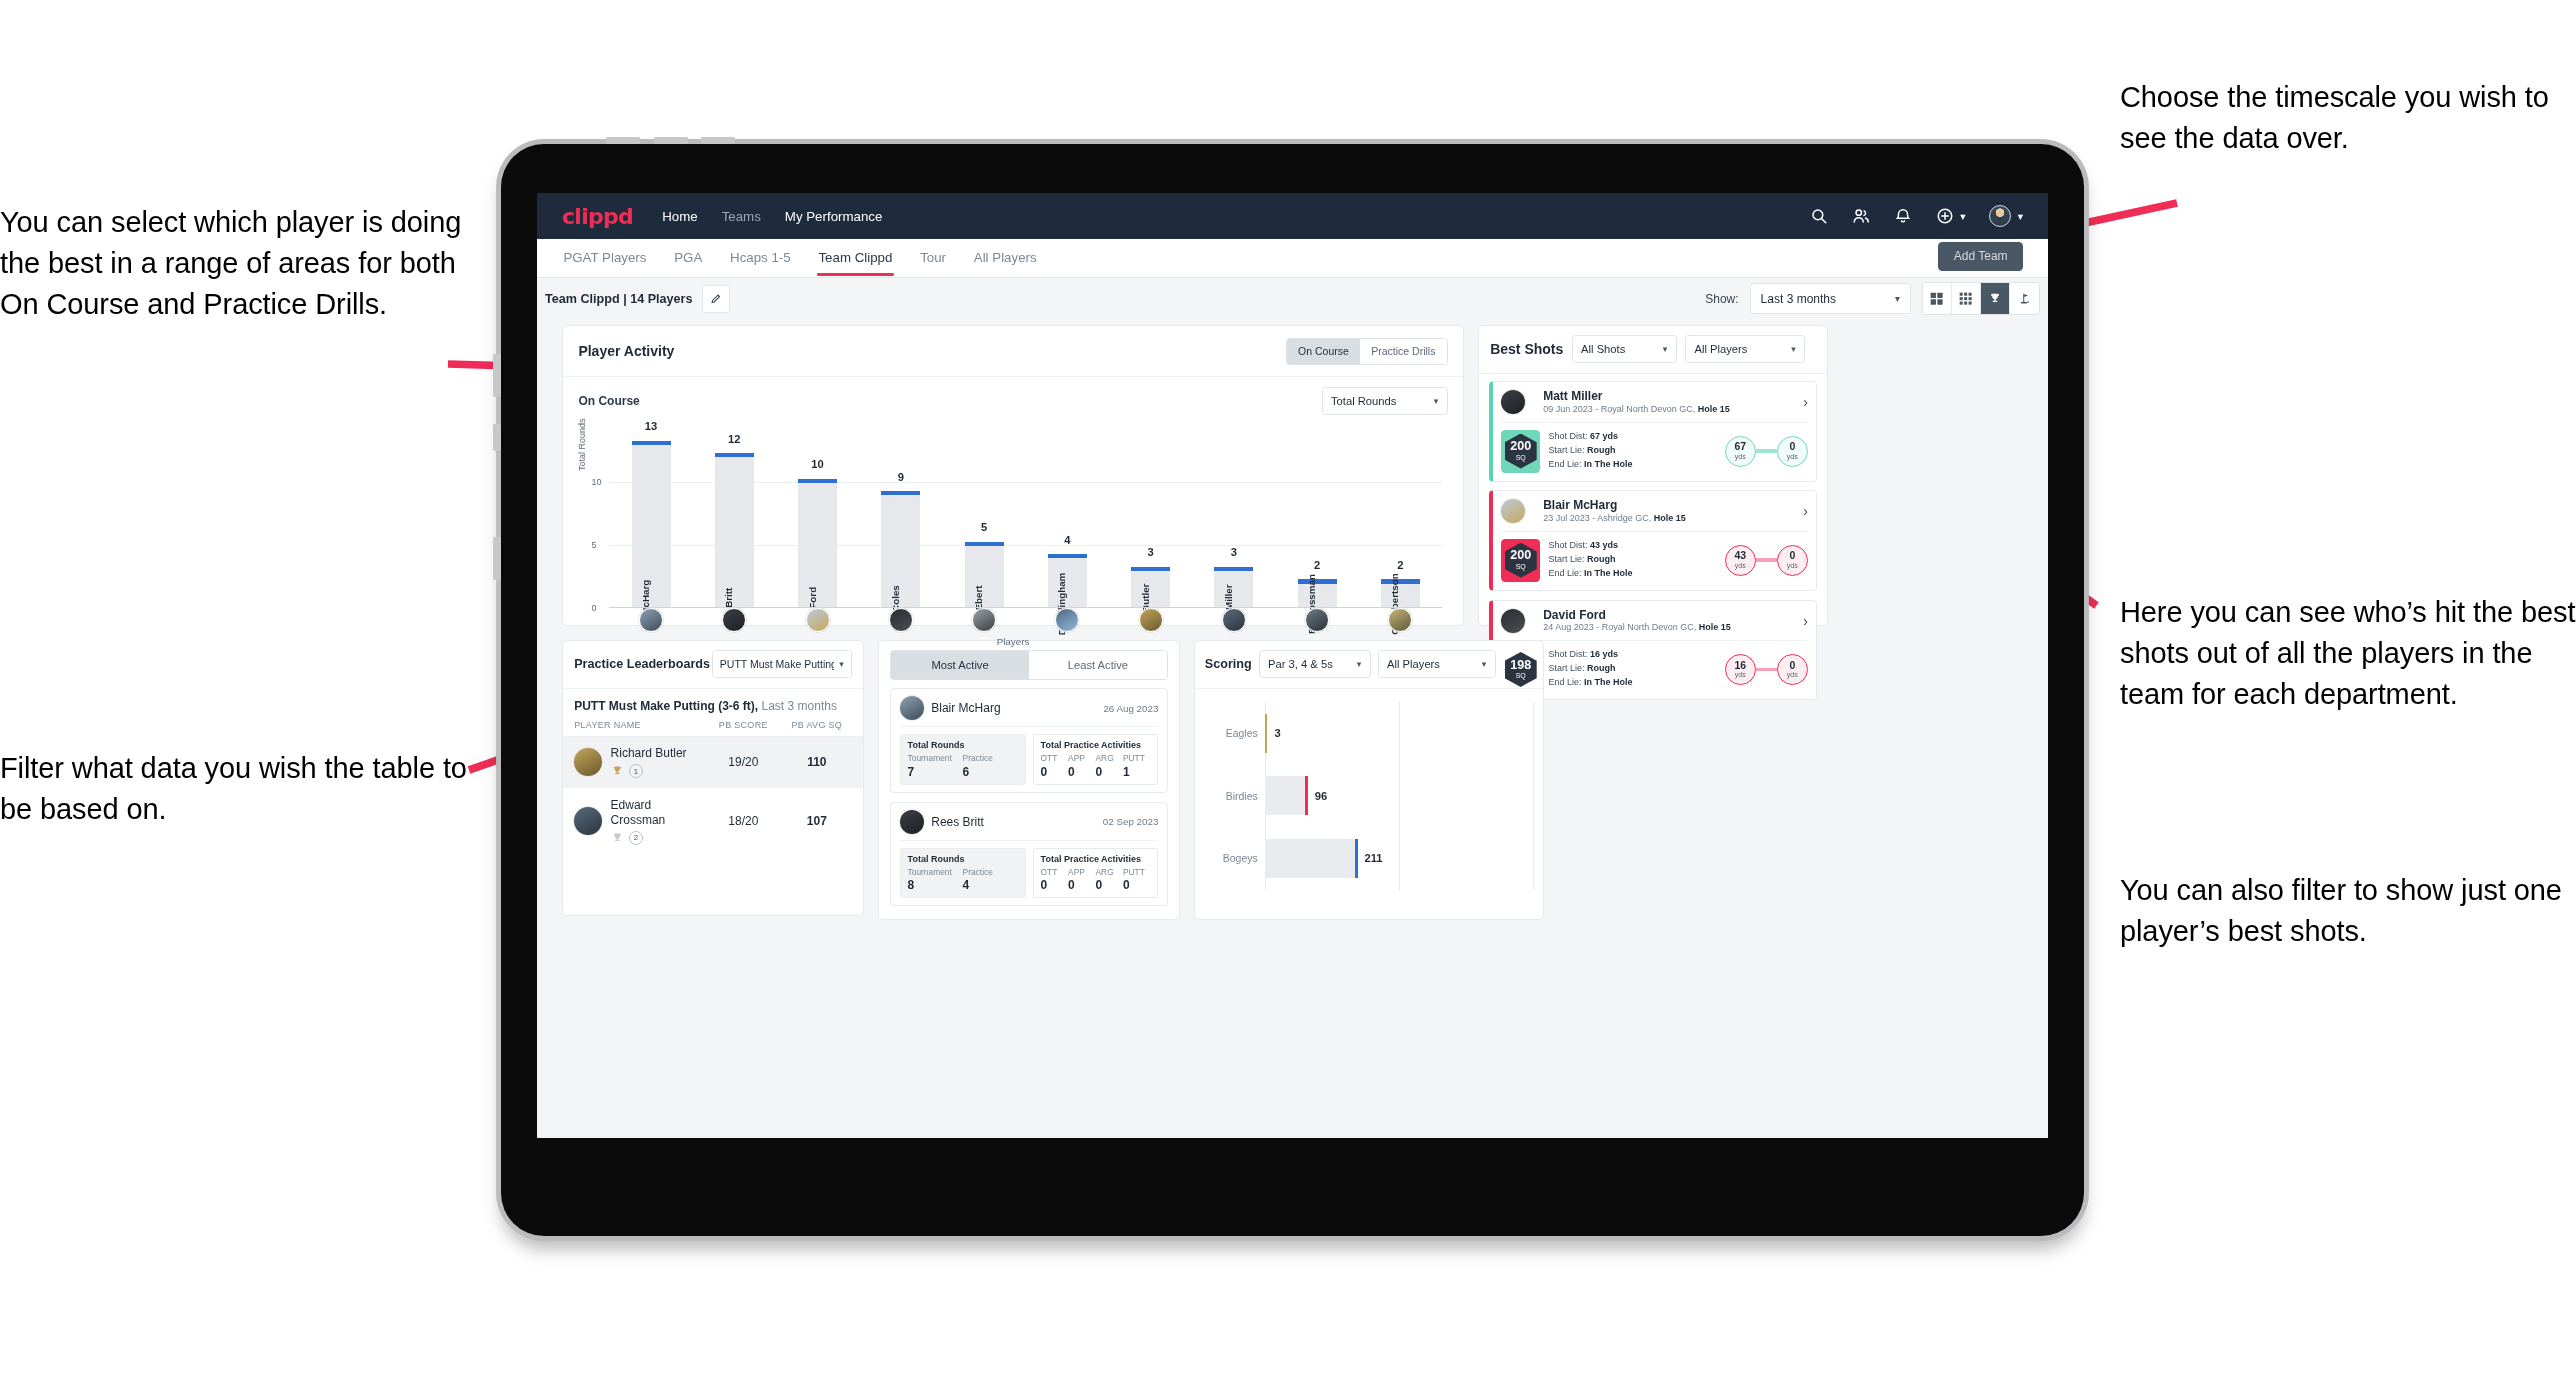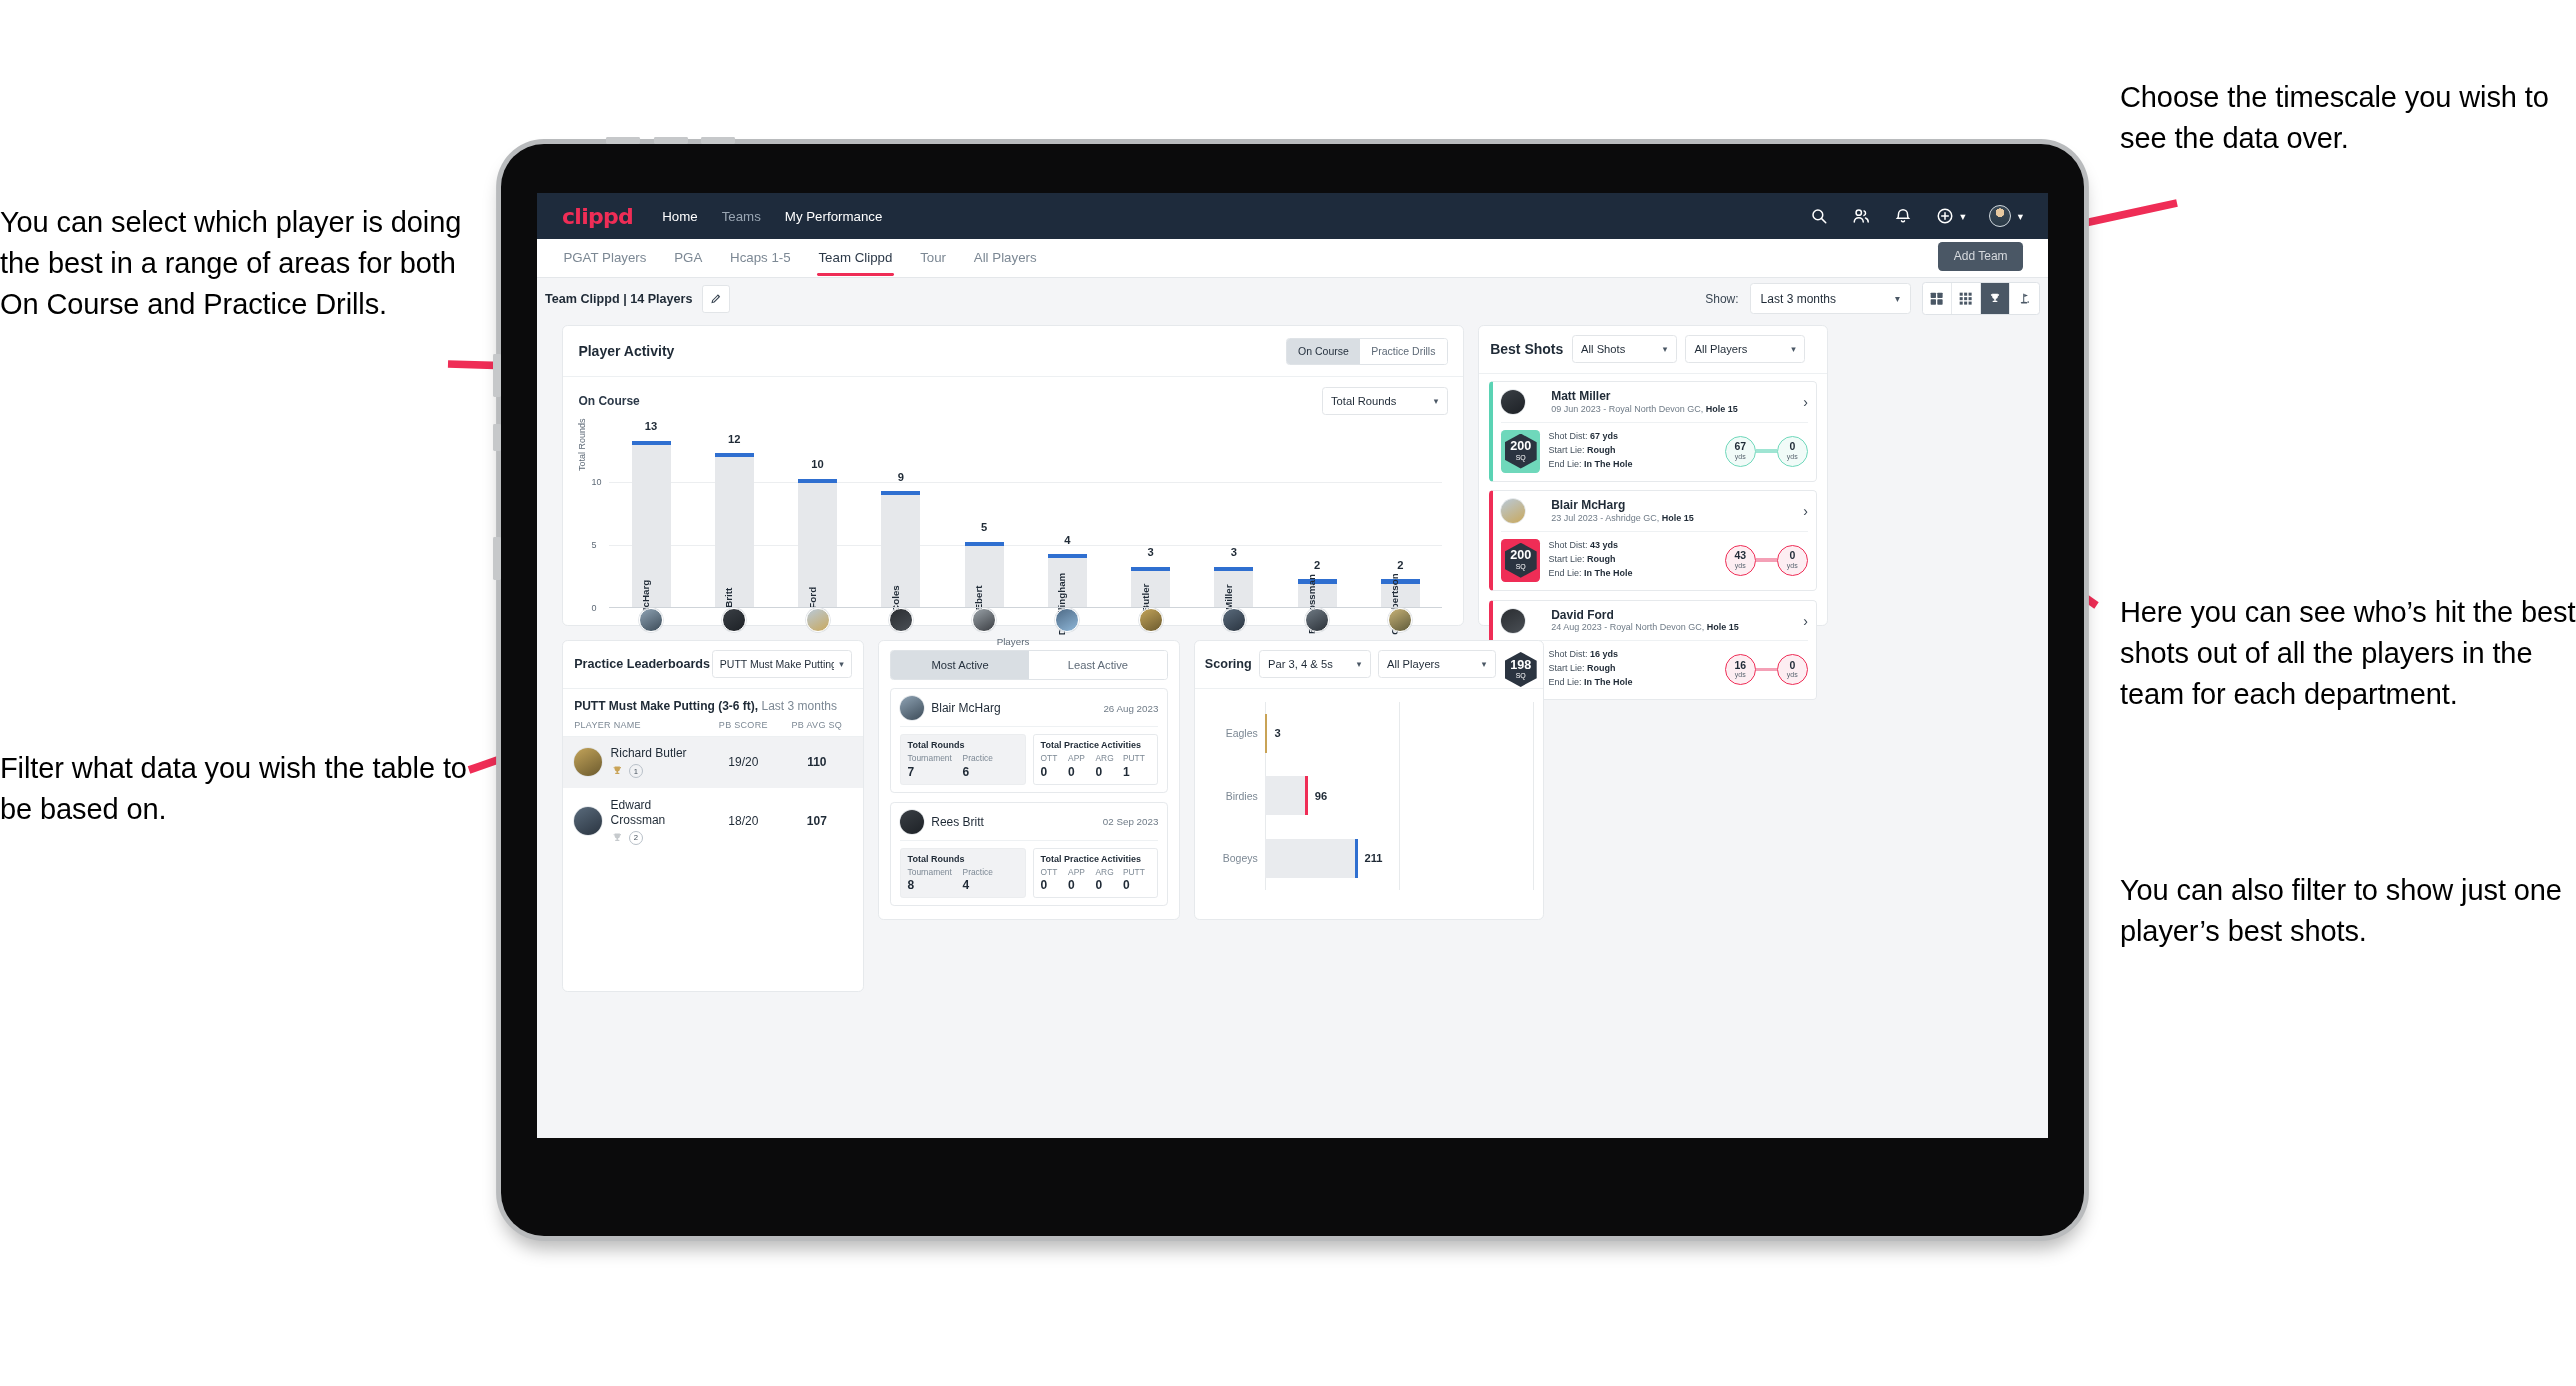--- a/index.html
+++ b/index.html
@@ -149,21 +149,21 @@
   .bs-sel { height:28px; border:0.7px solid #e2e5e8; border-radius:3.5px; display:flex; align-items:center;
             padding:0 8.4px; font-size:11.2px; color:#1f2a36; background:#fff; }
   .bs-sel .cv { margin-left:auto; padding-left:11.2px; color:#4a5765; font-size:9px; }
   .bs-body { padding:7px 9.8px; display:flex; flex-direction:column; gap:8.4px; }
   .shot {
     border:0.7px solid #e6e9ec; border-radius:4.2px; border-left-width:4.2px; background:#fff;
     padding:7px 8.4px 8.4px;
   }
   .shot.teal { border-left-color:#5ad3b4; }
   .shot.pink { border-left-color:#ef2d56; }
-  .shot-top { display:flex; align-items:center; gap:26px; padding-bottom:6.3px; border-bottom:0.7px solid #eef1f3; }
+  .shot-top { display:flex; align-items:center; gap:18px; padding-bottom:6.3px; border-bottom:0.7px solid #eef1f3; }
   .shot-av { width:24px; height:24px; border-radius:50%; flex:none; box-shadow:0 0 0 0.7px #dfe3e7; }
   .shot-name { font-size:12px; font-weight:700; color:#1f2a36; line-height:1.2; }
   .shot-meta { font-size:9px; color:#6f7b87; line-height:1.3; }
   .shot-meta b { color:#1f2a36; }
   .chev-r { margin-left:auto; color:#3a4653; font-size:14px; }
   .shot-bot { display:flex; align-items:center; gap:8.4px; padding-top:7px; }
   .badge { width:39px; height:43px; border-radius:4.2px; display:flex; align-items:center; justify-content:center; flex:none; }
   .badge.teal { background:#6fd8bb; }
   .badge.pink { background:#ef2d56; }
   .hexa { width:32px; height:35px; background:#2b3440; display:flex; flex-direction:column;
@@ -178,21 +178,21 @@
            align-items:center; justify-content:center; flex:none; }
   .dcirc.teal { border:1.4px solid #6fd8bb; background:#f1fbf8; }
   .dcirc.pink { border:1.4px solid #ef2d56; background:#fdeef2; }
   .dcirc .dn { font-size:10.5px; font-weight:700; color:#1f2a36; line-height:1; }
   .dcirc .du { font-size:7px; color:#58646f; line-height:1.3; }
   .dbar { width:21px; height:3.5px; }
   .dbar.teal { background:#9fe5d3; }
   .dbar.pink { background:#f4a0b6; }
 
   
-  .pl-card { width:302px; height:352px; }
+  .pl-card { width:302px; height:276px; }
   .ma-card { width:302px; height:280px; }
   .sc-card { width:350px; height:280px; }
 
   .pl-hd { display:flex; align-items:center; padding:9.8px 11.2px; border-bottom:0.7px solid #edf0f2; }
   .pl-sel { margin-left:auto; height:28px; border:0.7px solid #e2e5e8; border-radius:3.5px; display:flex;
             align-items:center; padding:0 7px; gap:5.6px; font-size:10.5px; color:#1f2a36; max-width:140px; }
   .pl-sub { padding:9.8px 11.2px 7px; font-size:12px; color:#1f2a36; font-weight:700; }
   .pl-sub span { color:#7c8894; font-weight:400; }
   .pl-thead { display:flex; padding:0 11.2px 5.6px; border-bottom:0.7px solid #edf0f2; font-size:9px; color:#7c8894; letter-spacing:0.3px; }
   .pl-thead .c1 { flex:1; }

